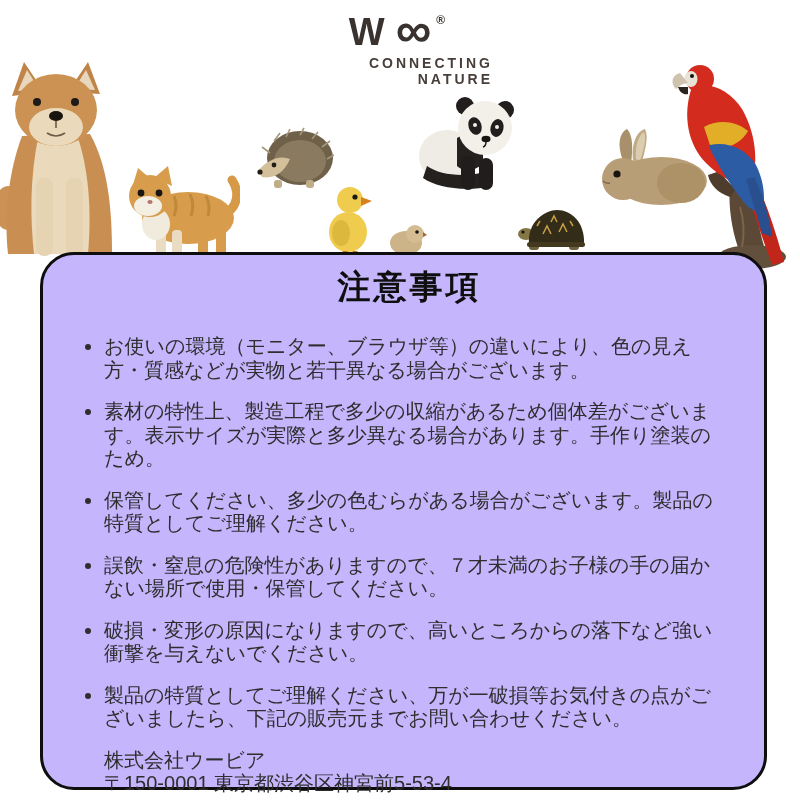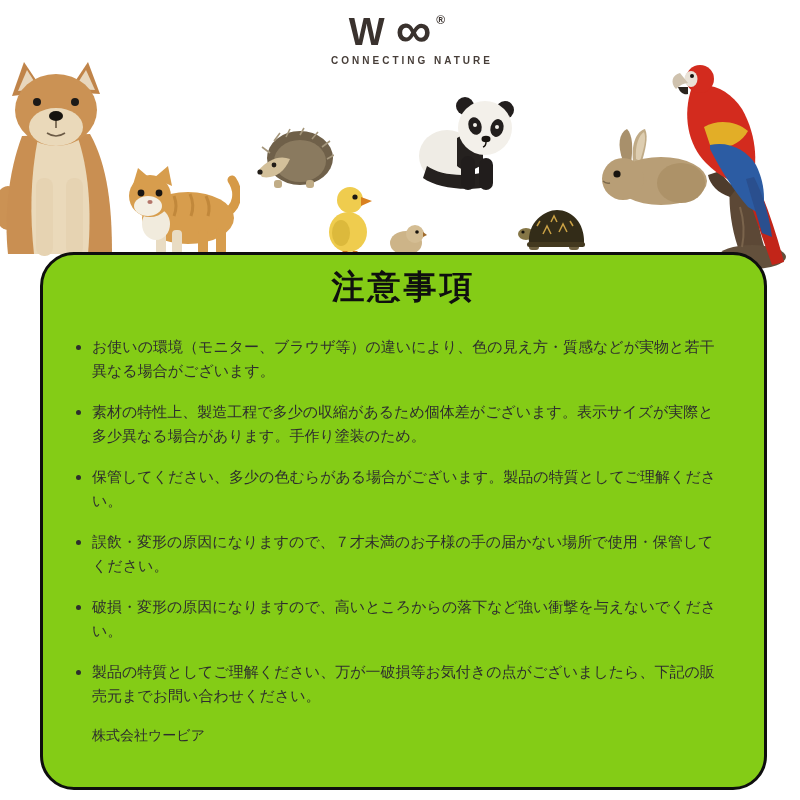--- a/index.html
+++ b/index.html
@@ -5,33 +5,33 @@
   html,body{margin:0;padding:0;background:#ffffff;}
   #stage{
     position:relative;width:800px;height:800px;background:#ffffff;overflow:hidden;
     font-family:"Liberation Sans","DejaVu Sans",sans-serif;color:#2e2e2e;
   }
   
   .logo-wrap{position:absolute;top:12px;left:0;right:0;display:flex;flex-direction:column;align-items:center;z-index:3;}
   .logo-line{display:flex;align-items:center;color:#3a322e;font-weight:bold;letter-spacing:11px;font-size:38px;line-height:40px;}
   .logo-inf{font-size:50px;line-height:40px;position:relative;top:-2px;font-weight:bold;}
   .logo-reg{font-size:12px;letter-spacing:0;position:relative;top:-12px;left:-6px;}
-  .logo-tagline{width:190px;text-align:right;font-size:10px;font-weight:bold;letter-spacing:3px;color:#473e39;margin-top:3px;padding-right:4px;}
+  .logo-tagline{width:190px;text-align:right;font-size:14px;font-weight:bold;letter-spacing:3px;color:#473e39;margin-top:3px;padding-right:4px;}
   
   .figure{position:absolute;z-index:1;}
   .figure svg{display:block;width:100%;height:100%;}
   
   .notice-box{
     position:absolute;left:40px;top:252px;width:727px;height:538px;box-sizing:border-box;
-    border:3px solid #0e0e0e;border-radius:34px;background:#84cc16;z-index:2;
+    border:3px solid #0e0e0e;border-radius:34px;background:#c4b5fd;z-index:2;padding-left:12px;
   }
   .notice-title{margin-top:10px;text-align:center;font-size:33px;font-weight:bold;color:#0f0f0f;letter-spacing:3px;}
   .notice-list{margin:25px 36px 0 0;padding:0 0 0 49px;list-style:disc outside;}
-  .notice-list li{font-size:15px;line-height:23.5px;margin-bottom:18px;color:#2e2e2e;}
-  .seller-block{margin:4px 36px 0 49px;font-size:14px;line-height:23px;color:#2e2e2e;font-family:Liberation Mono, monospace;}
+  .notice-list li{font-size:20px;line-height:23.5px;margin-bottom:18px;color:#2e2e2e;}
+  .seller-block{margin:4px 36px 0 49px;font-size:20px;line-height:23px;color:#2e2e2e;}
   .seller-block div{margin:0;}
 </style>
 </head>
 <body>
 
 <div id="stage">
 
   <div class="logo-wrap">
     <div class="logo-line">
       <span>W</span>
@@ -180,22 +180,23 @@
       <path d="M84,120 C94,140 100,162 102,180 L92,176 C86,156 80,136 76,122 Z" fill="#2a4f8e"></path>
     </svg>
   </div>
 
   <div class="notice-box">
     <div class="notice-title">注意事項</div>
     <ul class="notice-list">
       <li>お使いの環境（モニター、ブラウザ等）の違いにより、色の見え方・質感などが実物と若干異なる場合がございます。</li>
       <li>素材の特性上、製造工程で多少の収縮があるため個体差がございます。表示サイズが実際と多少異なる場合があります。手作り塗装のため。</li>
       <li>保管してください、多少の色むらがある場合がございます。製品の特質としてご理解ください。</li>
-      <li>誤飲・変形の原因になりますので、７才未満のお子様の手の届かない場所で使用・保管してください。</li>
+      <li>誤飲・窒息の危険性がありますので、７才未満のお子様の手の届かない場所で使用・保管してください。</li>
       <li>破損・変形の原因になりますので、高いところからの落下など強い衝撃を与えないでください。</li>
       <li>製品の特質としてご理解ください、万が一破損等お気付きの点がございましたら、下記の販売元までお問い合わせください。</li>
     </ul>
     <div class="seller-block">
       <div>株式会社ウービア</div>
+      <div>〒150-0001 東京都渋谷区神宮前5-53-4</div>
     </div>
   </div>
 
 </div>
 
 </body></html>

